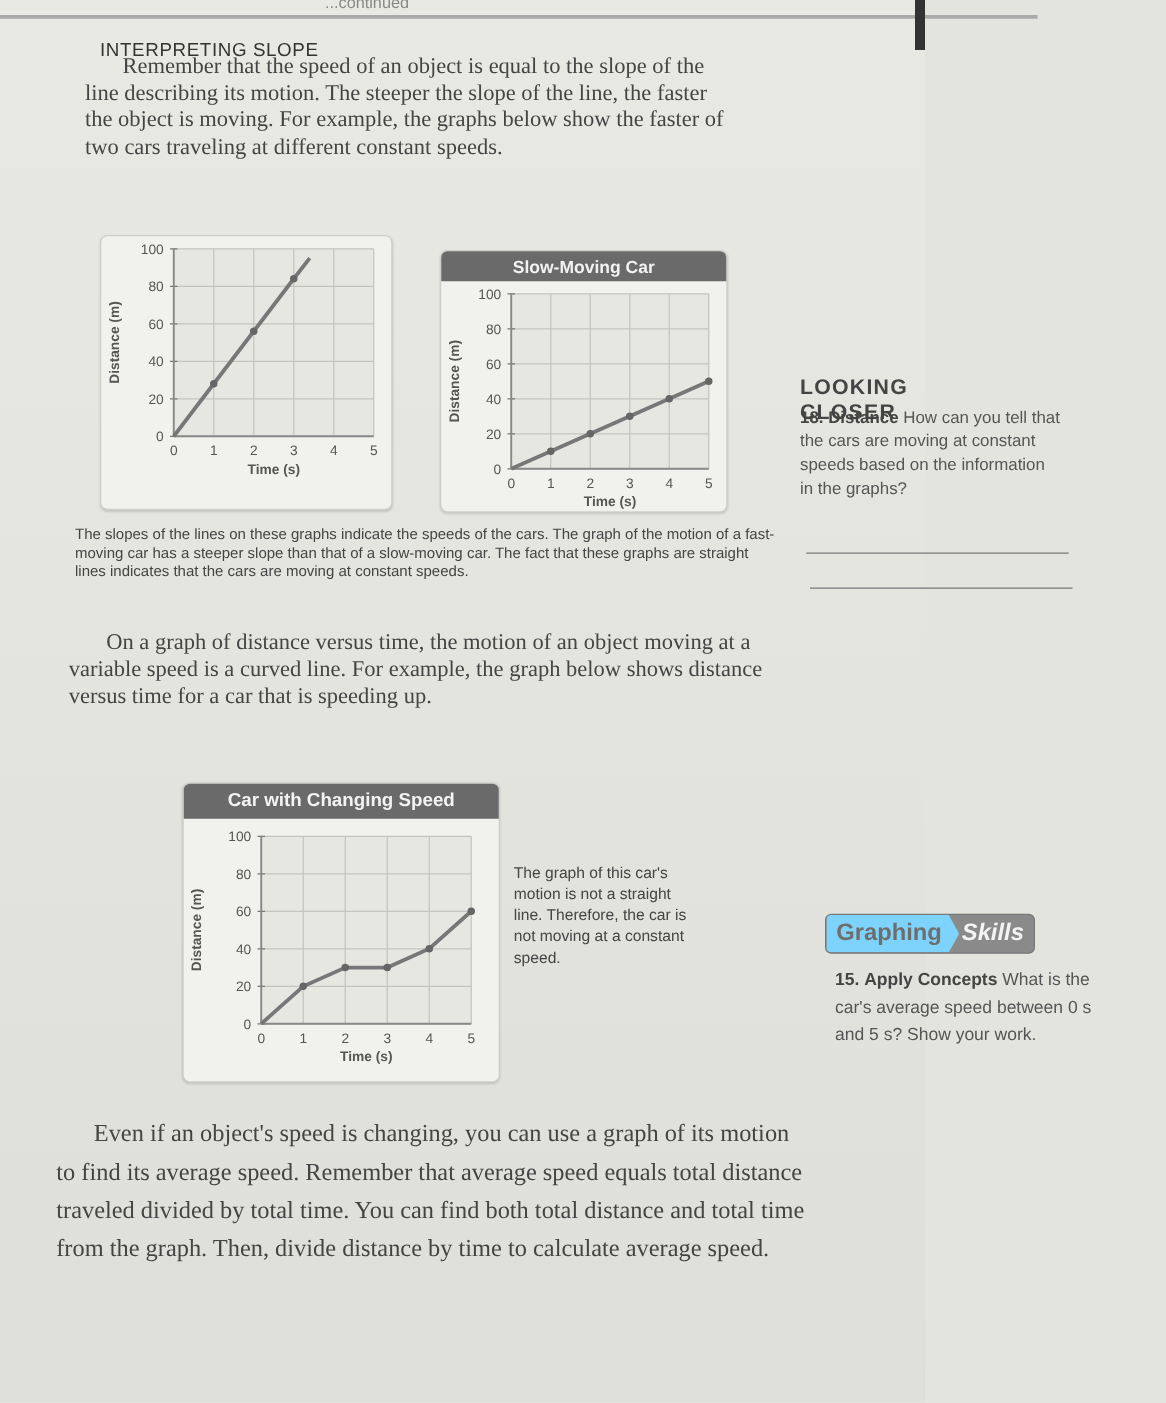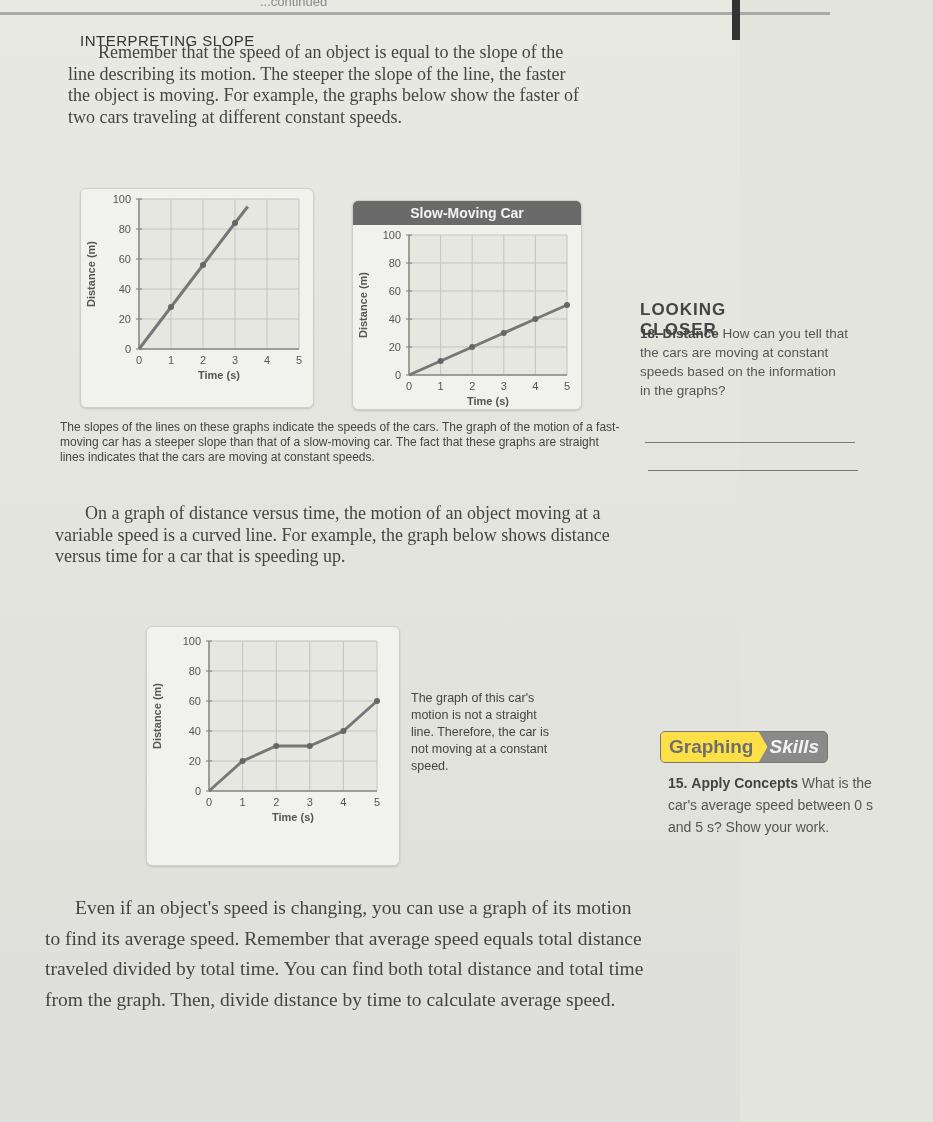--- a/index.html
+++ b/index.html
@@ -12,21 +12,21 @@
   .serif-p{position:absolute;font-size:18px;line-height:21.5px;color:#444;margin:0;}
   .chart{position:absolute;background:#f1f1ed;border:1px solid #cfcfca;border-radius:6px;box-shadow:0 1px 2px rgba(0,0,0,0.15);}
   .chart-title{background:#6a6a6a;color:#f3f3f3;font-family:"Liberation Sans",sans-serif;font-weight:bold;font-size:14px;text-align:center;height:24px;line-height:24px;border-radius:5px 5px 0 0;}
   .chart svg{display:block;}
   .sans-p{position:absolute;font-family:"Liberation Sans",sans-serif;font-size:12px;line-height:15px;color:#444;margin:0;}
   .lc-title{position:absolute;left:640px;top:300px;font-family:"Liberation Sans",sans-serif;font-weight:bold;font-size:17px;letter-spacing:1px;color:#444;}
   .q-text{position:absolute;font-family:"Liberation Sans",sans-serif;font-size:13.5px;line-height:19px;color:#555;}
   .q-text b{color:#444;}
   .answer-line{position:absolute;height:1px;background:#777;}
   .badge{position:absolute;left:660px;top:731px;height:30px;border-radius:5px;background:#8a8a8a;display:flex;align-items:center;font-family:"Liberation Sans",sans-serif;font-weight:bold;font-size:19px;overflow:hidden;border:1px solid #777;}
-  .badge .b1{background:#fde047;color:#6e6e6e;padding:0 8px 0 8px;height:30px;line-height:30px;clip-path:polygon(0 0,92% 0,100% 50%,92% 100%,0 100%);padding-right:14px;}
+  .badge .b1{background:#7dd3fc;color:#6e6e6e;padding:0 8px 0 8px;height:30px;line-height:30px;clip-path:polygon(0 0,92% 0,100% 50%,92% 100%,0 100%);padding-right:14px;}
   .badge .b2{color:#f4f4f4;padding:0 8px 0 2px;font-style:italic;}
 </style>
 </head>
 <body>
 
 <div class="page">
   <div class="topline"></div>
   <div class="cont">...continued</div>
   <div class="rightedge"></div>
 
@@ -132,20 +132,21 @@
     <b>18.</b>
     <b>Distance</b>
     <span>How can you tell that the cars are moving at constant speeds based on the information in the graphs?</span>
   </div>
   <div class="answer-line" style="left:645px;top:442px;width:210px;"></div>
   <div class="answer-line" style="left:648px;top:470px;width:210px;"></div>
 
   <p class="serif-p" style="left:55px;top:503px;width:570px;text-indent:30px;">On a graph of distance versus time, the motion of an object moving at a variable speed is a curved line. For example, the graph below shows distance versus time for a car that is speeding up.</p>
 
   <div class="chart" style="left:146px;top:626px;width:252px;height:238px;">
+    <div class="chart-title" style="font-size:15px;height:28px;line-height:28px;">Car with Changing Speed</div>
     <svg id="chart2" width="252" height="210">
         <rect x="62" y="14" width="168" height="150" fill="#e7e7e2"></rect>
         <line x1="62" y1="14" x2="62" y2="164" stroke="#c4c4bf" stroke-width="1"></line>
         <text x="62" y="179" text-anchor="middle" font-size="11" fill="#555" font-family="Liberation Sans, sans-serif">0</text>
         <line x1="95.6" y1="14" x2="95.6" y2="164" stroke="#c4c4bf" stroke-width="1"></line>
         <text x="95.6" y="179" text-anchor="middle" font-size="11" fill="#555" font-family="Liberation Sans, sans-serif">1</text>
         <line x1="129.2" y1="14" x2="129.2" y2="164" stroke="#c4c4bf" stroke-width="1"></line>
         <text x="129.2" y="179" text-anchor="middle" font-size="11" fill="#555" font-family="Liberation Sans, sans-serif">2</text>
         <line x1="162.8" y1="14" x2="162.8" y2="164" stroke="#c4c4bf" stroke-width="1"></line>
         <text x="162.8" y="179" text-anchor="middle" font-size="11" fill="#555" font-family="Liberation Sans, sans-serif">3</text>

